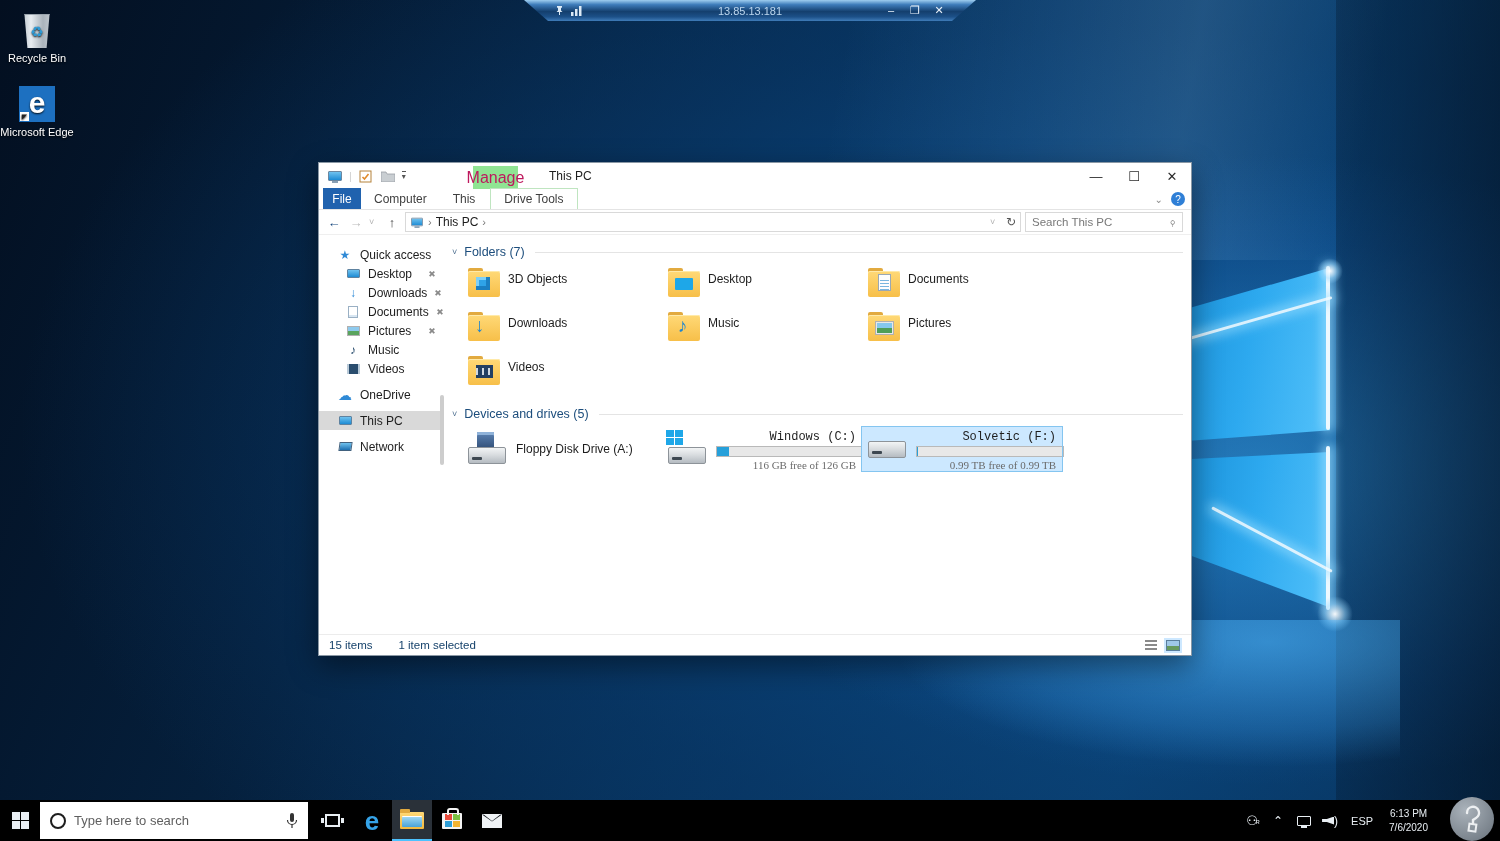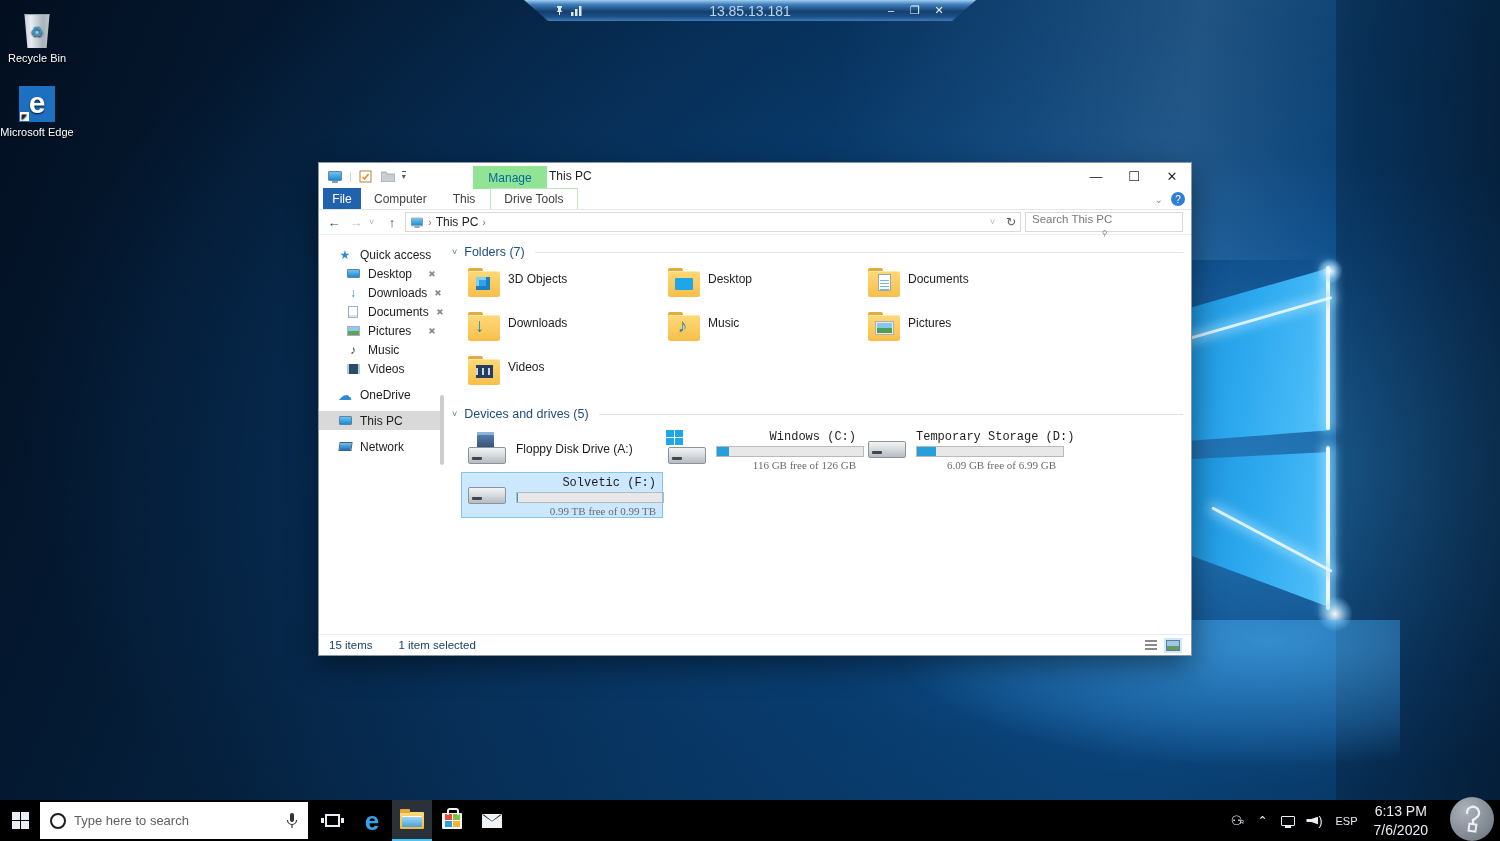--- a/index.html
+++ b/index.html
@@ -33,21 +33,21 @@
   .el-d2 { left:1196px; top:570px; width:136px; height:3px; transform:rotate(28deg); transform-origin:right center; opacity:.9; }
   .glow-dot { position:absolute; width:26px; height:26px; border-radius:50%;
     background:radial-gradient(circle, rgba(255,255,255,.95), rgba(160,220,255,.5) 40%, transparent 70%); }
 
   
   .rdp-bar { position:absolute; left:524px; top:0; width:452px; height:21px;
     clip-path:polygon(0 0, 100% 0, calc(100% - 24px) 100%, 24px 100%);
     background:linear-gradient(180deg,#9ecdef 0%,#3e7cba 22%,#143f6e 55%,#1c5088 80%,#3f7cb8 100%);
     display:flex; align-items:center; color:#cfe3f7; font-size:11px; }
   .rdp-left { display:flex; align-items:center; gap:6px; margin-left:30px; }
-  .rdp-title { position:absolute; left:0; right:0; text-align:center; color:#bcd6ee; font-size:14px; }
+  .rdp-title { position:absolute; left:0; right:0; text-align:center; color:#bcd6ee; font-size:11px; }
   .rdp-btns { margin-left:auto; margin-right:30px; display:flex; gap:10px; z-index:2; }
   .rdp-btn { color:#eaf2fa; font-size:11px; width:14px; text-align:center; cursor:default; }
 
   
   .dicon { position:absolute; width:74px; text-align:center; color:#fff; font-size:11px; text-shadow:0 1px 2px rgba(0,0,0,.9); }
   .dicon .glyph { height:40px; display:flex; align-items:flex-end; justify-content:center; margin-bottom:4px; }
   .bin-body { position:relative; width:30px; height:34px;
     background:linear-gradient(90deg,#b9c2c9,#e8edf1 30%,#aab3bb 70%,#c6cdd3); 
     clip-path:polygon(8% 0, 92% 0, 82% 100%, 18% 100%); display:flex; align-items:center; justify-content:center; }
   .bin-body::before { content:""; position:absolute; top:-4px; left:-2px; right:-2px; height:5px; background:#9aa4ad; clip-path:polygon(3% 100%,10% 0,90% 0,97% 100%); }
@@ -59,43 +59,43 @@
   
   .explorer { position:absolute; left:318px; top:162px; width:874px; height:494px; background:#fff;
     border:1px solid #8a98a5; box-shadow:0 10px 28px rgba(0,0,0,.45); font-size:12px; color:#1d1d1d; }
   .titlebar { position:relative; height:26px; display:flex; align-items:center; }
   .qat { display:flex; align-items:center; gap:6px; margin-left:8px; }
   .qat-sep { color:#d0d0d0; font-size:11px; }
   .ico-16 { width:16px; height:14px; display:inline-flex; align-items:center; justify-content:center; }
   .mini-monitor { width:14px; height:10px; background:linear-gradient(#6fc2ef,#1d8bd4); border:1px solid #6b87a0; border-radius:1px; position:relative; }
   .mini-monitor::after { content:""; position:absolute; left:3px; bottom:-3px; width:6px; height:2px; background:#8aa0b4; }
   .qat-down { font-size:8px; color:#555; border-top:1px solid #555; padding-top:1px; line-height:1; }
-  .manage-tab { position:absolute; left:154px; top:3px; width:74px; height:23px; background:#90e493; color:#0369a1;
-    display:flex; align-items:center; justify-content:center; font-size:12px; }
+  .manage-tab { position:absolute; left:154px; top:3px; width:45px; height:23px; background:#90e493; color:#be185d;
+    display:flex; align-items:center; justify-content:center; font-size:16px; }
   .win-title { position:absolute; left:230px; top:0; height:26px; display:flex; align-items:center; font-size:12px; color:#1d1d1d; }
   .caption-btns { position:absolute; right:0; top:0; height:26px; display:flex; }
   .cap-btn { width:38px; height:26px; display:flex; align-items:center; justify-content:center; color:#2b2b2b; font-size:13px; cursor:default; }
   
   .tabrow { position:relative; height:21px; display:flex; align-items:flex-end; border-bottom:1px solid #e4e4e4; }
   .tab { height:21px; display:flex; align-items:center; justify-content:center; padding:0 13px; color:#3f3f3f; font-size:12px; }
   .tab-file { background:#2062ae; color:#fff; width:38px; margin-left:4px; }
   .tab-drivetools { border:1px solid #bfe5c0; border-bottom:none; background:#fff; color:#3f3f3f; }
   .ribbon-right { position:absolute; right:6px; bottom:3px; display:flex; align-items:center; gap:8px; }
   .chev-expand { color:#8a8a8a; font-size:10px; }
   .help-dot { width:14px; height:14px; border-radius:50%; background:#2f7fd6; color:#fff; font-size:10px; display:flex; align-items:center; justify-content:center; }
   
   .addr-row { height:25px; display:flex; align-items:center; padding:0 8px 0 6px; gap:4px; border-bottom:1px solid #efefef; }
   .nav-arrow { width:18px; text-align:center; font-size:13px; }
   .nav-back { color:#16477e; } .nav-fwd { color:#bcbcbc; } .nav-up { color:#333; }
   .nav-drop { color:#b0b0b0; font-size:9px; width:10px; }
   .addr-box { flex:1; height:20px; border:1px solid #d9d9d9; display:flex; align-items:center; padding:0 4px; gap:4px; }
   .crumb-sep { color:#777; font-size:11px; }
   .addr-tail { margin-left:auto; display:flex; align-items:center; gap:6px; }
   .refresh { color:#555; font-size:12px; }
-  .search-box { width:158px; height:20px; border:1px solid #d9d9d9; display:flex; align-items:center; padding:0 6px;flex-direction:column; }
+  .search-box { width:158px; height:20px; border:1px solid #d9d9d9; display:flex; align-items:center; padding:0 6px; }
   .search-box input { border:none; outline:none; flex:1; font-size:11.5px; color:#444; font-family:inherit; width:100%; }
   .search-box input::placeholder { color:#787878; }
   .mag { color:#777; font-size:12px; transform:rotate(-45deg); }
   
   .ebody { position:relative; display:flex; height:403px; }
   .sidebar { width:125px; position:relative; padding-top:10px; flex-shrink:0; }
   .sb-item { height:19px; display:flex; align-items:center; gap:7px; padding-left:18px; cursor:default; }
   .sb-indent { padding-left:26px; }
   .sb-sel { background:#d9d9d9; }
   .sb-label { font-size:12px; color:#1d1d1d; white-space:nowrap; }
@@ -189,21 +189,21 @@
   .mail-env::before { content:""; position:absolute; left:0; top:0; border-left:10px solid transparent; border-right:10px solid transparent; border-top:8px solid #10151a; transform:scaleY(.9); }
   .mail-env::after { content:""; position:absolute; left:1px; top:0; border-left:9px solid transparent; border-right:9px solid transparent; border-top:7px solid #f0f3f6; }
   .tray { margin-left:auto; display:flex; align-items:center; height:41px; }
   .tray-ico { color:#e8eef3; width:26px; text-align:center; font-size:12px; }
   .people-ico { font-size:13px; position:relative; }
   .people-ico sup { font-size:8px; position:absolute; top:6px; margin-left:-2px; }
   .net-tray { display:inline-block; width:14px; height:10px; border:1px solid #e8eef3; border-radius:1px; position:relative; top:1px; }
   .net-tray::after { content:""; position:absolute; left:3px; bottom:-3px; width:6px; height:2px; background:#e8eef3; }
   .spk { display:inline-block; position:relative; width:6px; height:8px; background:#e8eef3; clip-path:polygon(0 30%,40% 30%,100% 0,100% 100%,40% 70%,0 70%); width:12px; }
   .tray-lang { color:#e8eef3; font-size:11px; padding:0 8px; }
-  .tray-clock { color:#e8eef3; font-size:14px; text-align:center; line-height:1.35; padding:0 8px; }
+  .tray-clock { color:#e8eef3; font-size:10px; text-align:center; line-height:1.35; padding:0 8px; }
   .solvetic-badge { position:absolute; right:6px; bottom:0; width:44px; height:44px; border-radius:50%;
     background:radial-gradient(circle at 35% 30%, #aab2ba, #7c858e 70%, #666f78); z-index:6; display:flex; align-items:center; justify-content:center; }
   .solvetic-badge svg { opacity:.95; }
 
   .noselect { user-select:none; }
 </style>
 </head>
 <body class="noselect">
 
 <div class="desktop">
@@ -468,32 +468,20 @@
               <span class="drv"></span>
             </span>
           <span class="drv-info">
             <span class="drv-name">Windows (C:)</span>
             <span class="meter">
                 <i style="width:8%"></i>
               </span>
             <span class="drv-free">116 GB free of 126 GB</span>
           </span>
         </div>
-        <div class="tile">
-          <span class="drv-wrap">
-              <span class="drv" style="bottom:10px;"></span>
-            </span>
-          <span class="drv-info">
-            <span class="drv-name">Temporary Storage (D:)</span>
-            <span class="meter">
-                <i style="width:13%"></i>
-              </span>
-            <span class="drv-free">6.09 GB free of 6.99 GB</span>
-          </span>
-        </div>
         <div class="tile tile-sel">
           <span class="drv-wrap">
               <span class="drv" style="bottom:10px;"></span>
             </span>
           <span class="drv-info">
             <span class="drv-name">Solvetic (F:)</span>
             <span class="meter">
                 <i style="width:1%"></i>
               </span>
             <span class="drv-free">0.99 TB free of 0.99 TB</span>

